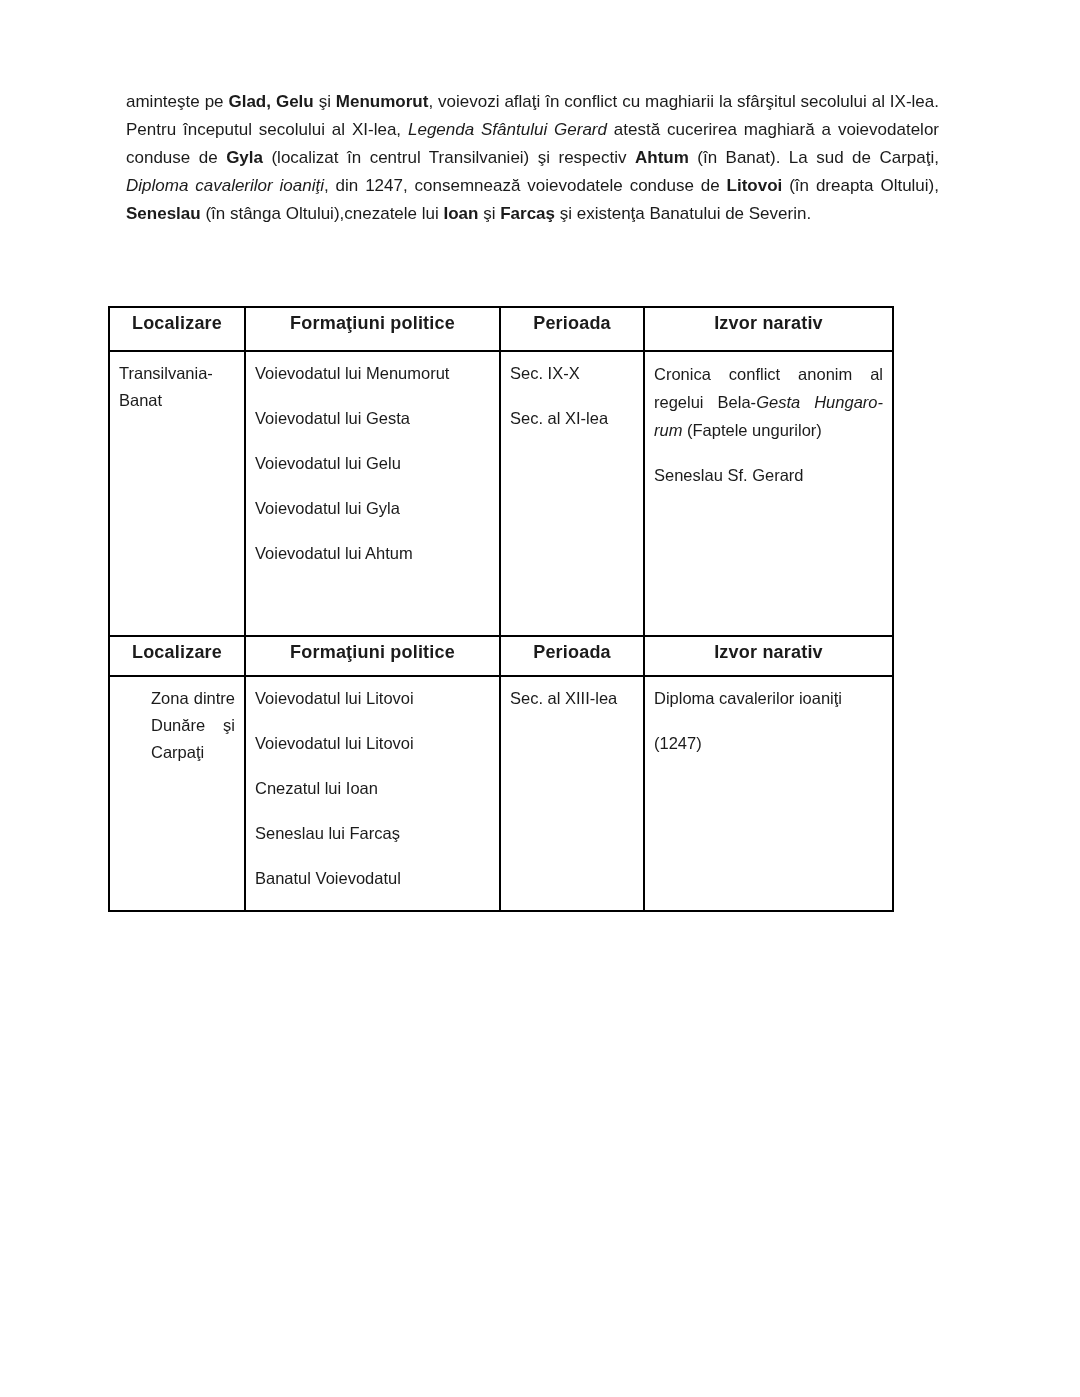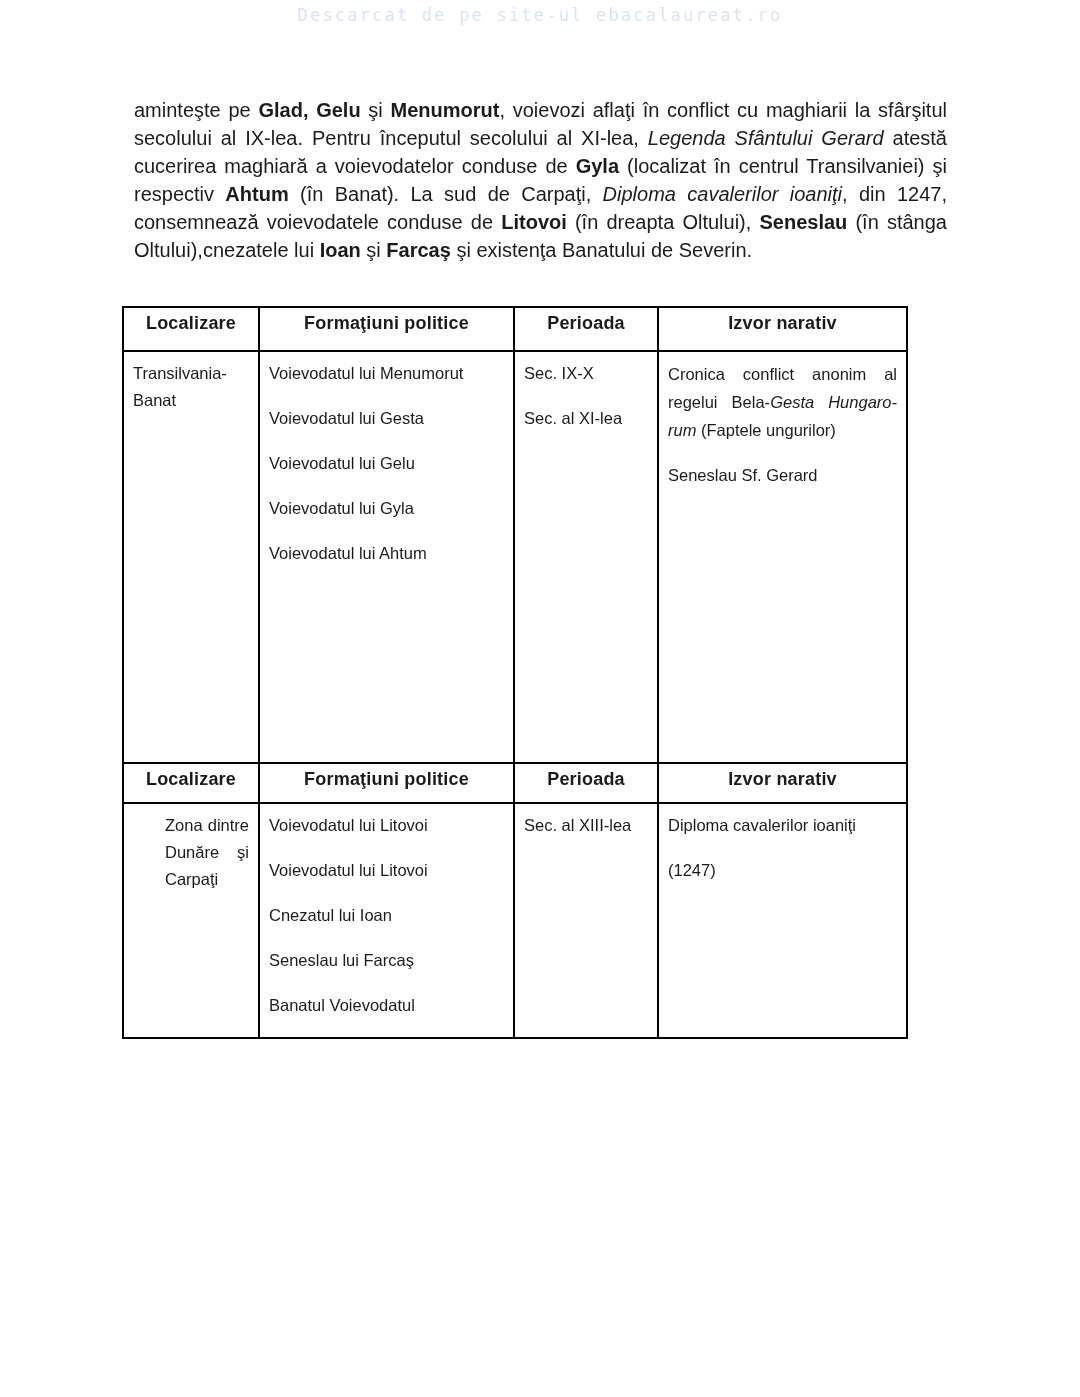--- a/index.html
+++ b/index.html
@@ -20,49 +20,49 @@
     font-family: "DejaVu Sans Mono", monospace;
     font-size: 17px;
     letter-spacing: 2.2px;
     color: #dbe3f0;
     white-space: nowrap;
   }
 
   .intro {
     position: absolute;
     left: 122px; top: 84px; width: 813px;
-    font-size: 20px;
+    font-size: 17px;
     line-height: 28px;
     text-align: justify;
-    margin: 12px;
+    margin: 4px;
   }
 
   table.doc-table {
     position: absolute;
-    left: 122px; top: 306px;
+    left: 108px; top: 306px;
     width: 784px;
     border-collapse: collapse;
     table-layout: fixed;
     font-size: 16.5px;
   }
   .doc-table th, .doc-table td {
     border: 2px solid #000000;
     vertical-align: top;
     padding: 8px 9px 0 9px;
     overflow: hidden;
   }
   .doc-table th {
     font-size: 18px;
     font-weight: bold;
     text-align: center;
     padding-top: 5px;
     letter-spacing: 0.2px;
   }
   tr.hdr1 { height: 44px; }
-  tr.body1 { height: 412px; }
+  tr.body1 { height: 285px; }
   tr.hdr2 { height: 40px; }
   tr.body2 { height: 229px; }
   tr.body3 { height: 271px; }
 
   .doc-table p { margin: 0 0 18px 0; line-height: 27px; }
   .doc-table p.src-par { line-height: 28px; text-align: justify; }
 
   .mt92  { margin-top: 92px; }
   .mt65  { margin-top: 65px; }
   .mt155 { margin-top: 155px; }
@@ -71,21 +71,20 @@
   .mt43  { margin-top: 43px; }
 
   td.loc-cell-justify p { text-align: justify; margin-left: 32px; }
   td.loc-cell-center p { text-align: center; }
 </style>
 </head>
 <body>
 
 <div class="page">
 
-  <div class="watermark" style="color: rgb(219, 227, 240);">Descarcat de pe site-ul ebacalaureat.ro</div>
 
   <p class="intro"><span>aminteşte pe </span><b>Glad, Gelu</b><span> şi </span><b>Menumorut</b><span>, voievozi aflaţi în conflict cu maghiarii la sfârşitul secolului al IX-lea. Pentru începutul secolului al XI-lea, </span><i>Legenda Sfântului Gerard</i><span> atestă cucerirea maghiară a voievodatelor conduse de </span><b>Gyla</b><span> (localizat în centrul Transilvaniei) şi respectiv </span><b>Ahtum</b><span> (în Banat). La sud de Carpaţi, </span><i>Diploma cavalerilor ioaniţi</i><span>, din 1247, consemnează voievodatele conduse de </span><b>Litovoi</b><span> (în dreapta Oltului), </span><b>Seneslau</b><span> (în stânga Oltului),cnezatele lui </span><b>Ioan</b><span> şi </span><b>Farcaş</b><span> şi existenţa Banatului de Severin.</span></p>
 
   <table class="doc-table">
     <colgroup>
       <col style="width:136px">
       <col style="width:255px">
       <col style="width:144px">
       <col style="width:249px">
     </colgroup>

